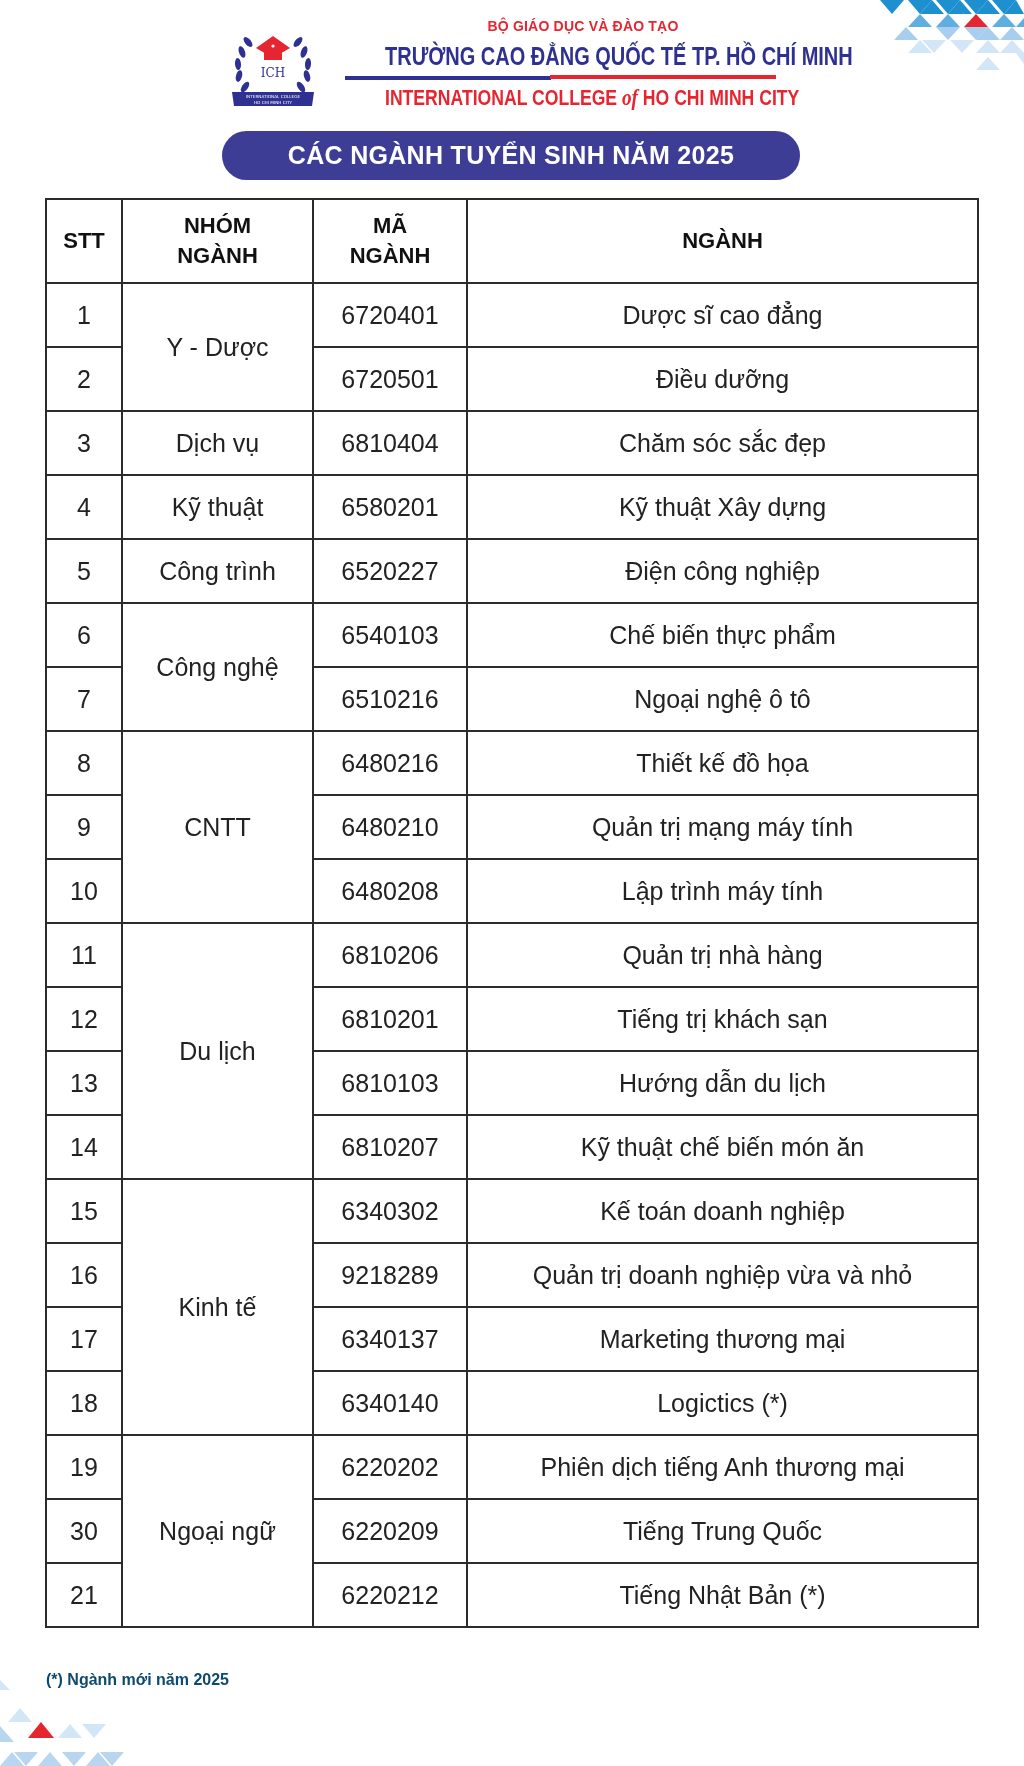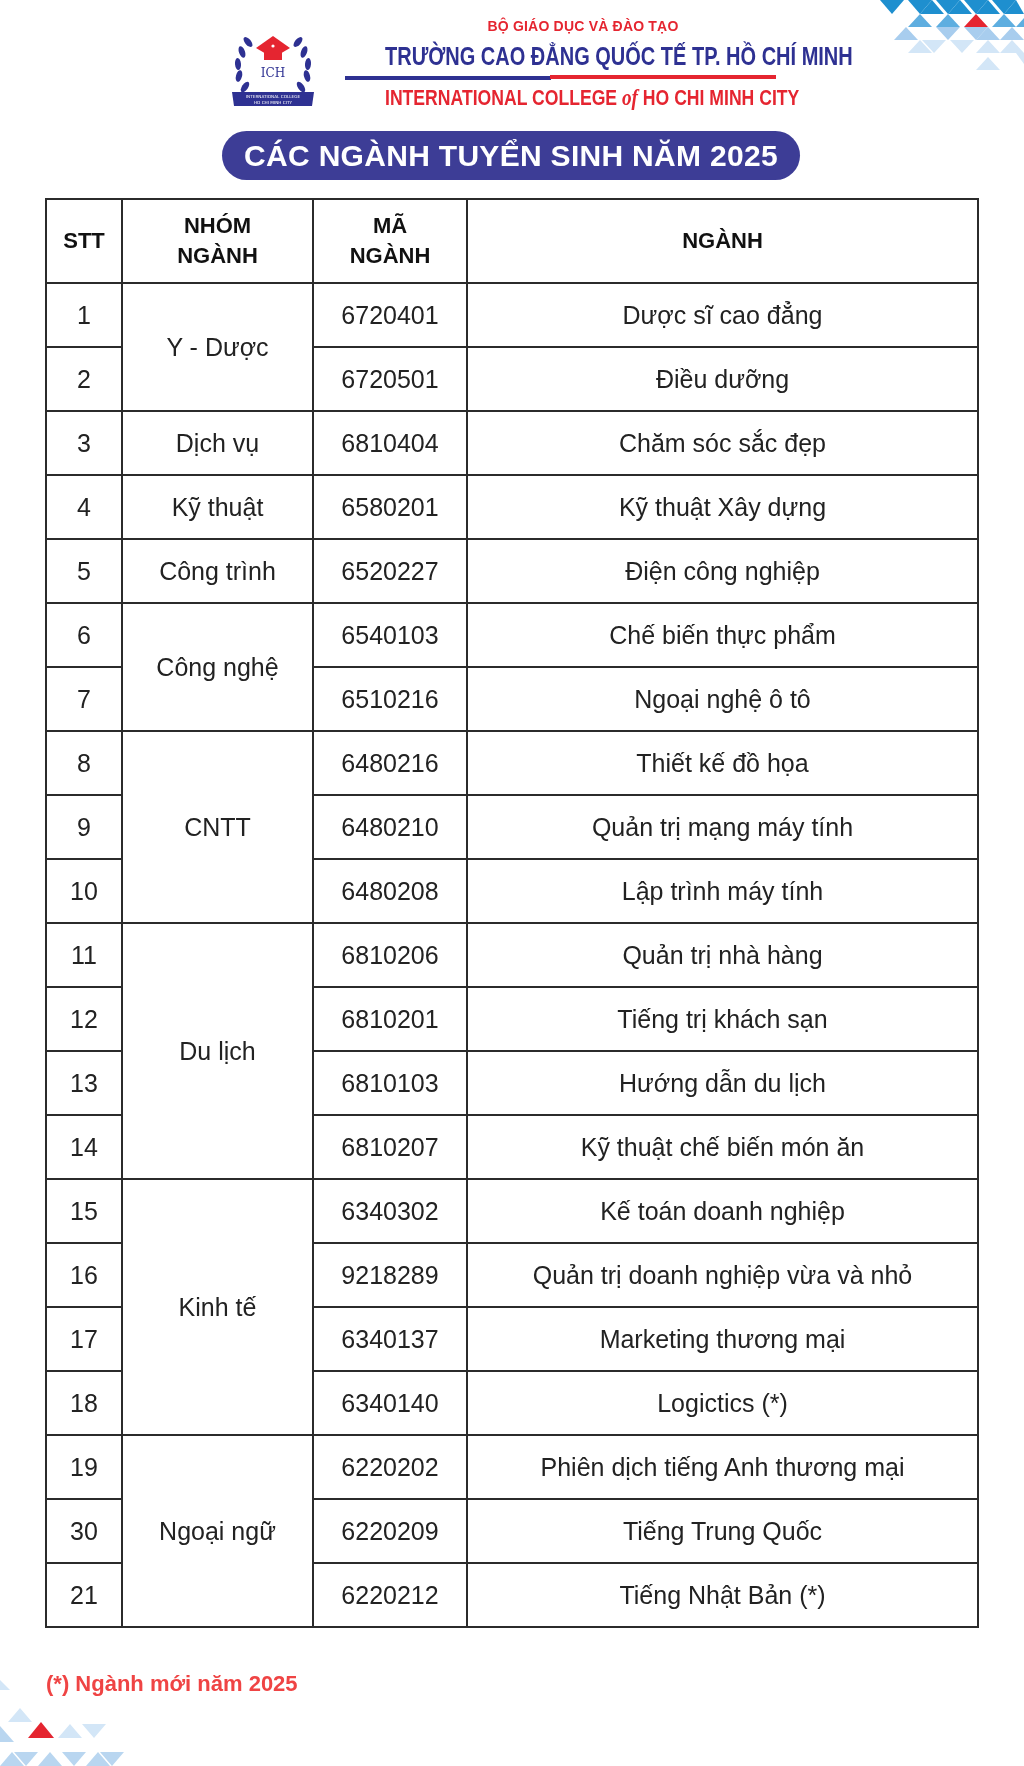--- a/index.html
+++ b/index.html
@@ -20,32 +20,32 @@
       color:#2e3192; font-weight:bold; font-size:25px; transform:scaleX(0.80); transform-origin:center;
       font-family:"Liberation Sans Narrow","Liberation Sans", sans-serif; letter-spacing:0px; white-space:nowrap; }
   .underline-blue { position:absolute; left:117px; top:58px; width:206px; height:4px; background:#2e3192; }
   .underline-red { position:absolute; left:322px; top:57px; width:226px; height:4px; background:#e52530; }
   .org-name-en { position:absolute; left:110px; top:66px; width:470px; text-align:center;
       color:#e52530; font-weight:bold; font-size:22px; transform:scaleX(0.80); transform-origin:center; white-space:nowrap; }
   .org-name-en .of { font-family:"Liberation Serif", serif; font-style:italic; font-weight:bold; font-size:24px; }
 
   
   .title-pill { position:absolute; left:222px; top:131px; width:578px; height:49px; background:#3d3d96;
-      border-radius:25px; color:#ffffff; font-weight:bold; font-size:30px; display:flex;
+      border-radius:25px; color:#ffffff; font-weight:bold; font-size:25px; display:flex;
       align-items:center; justify-content:center; letter-spacing:0.3px; }
 
   
   table.majors { position:absolute; left:45px; top:198px; border-collapse:collapse;
       width:932px; table-layout:fixed; }
   table.majors th, table.majors td { border:2px solid #2b2b2b; text-align:center; vertical-align:middle; padding:0; }
   table.majors th { height:82px; font-weight:bold; font-size:22px; line-height:30px; color:#111; }
   table.majors td { height:62px; font-size:25px; color:#222; font-weight:normal; }
   col.c-stt { width:76px; } col.c-group { width:191px; } col.c-code { width:154px; } col.c-name { width:511px; }
 
-  .footnote { position:absolute; left:46px; top:1671px; color:#ef4444; font-weight:bold; font-size:22px; }
+  .footnote { position:absolute; left:46px; top:1671px; color:#0c4a6e; font-weight:bold; font-size:16px; }
 </style>
 </head>
 <body>
 
 <svg class="tri-corner tri-top" viewBox="0 0 164 80">
   <g fill="#1e8fcf">
     <polygon points="20,0 44,0 32,14"></polygon>
     <polygon points="48,0 72,0 60,14"></polygon>
       <polygon points="60,14 84,14 72,0"></polygon>
     <polygon points="76,0 100,0 88,14"></polygon>

